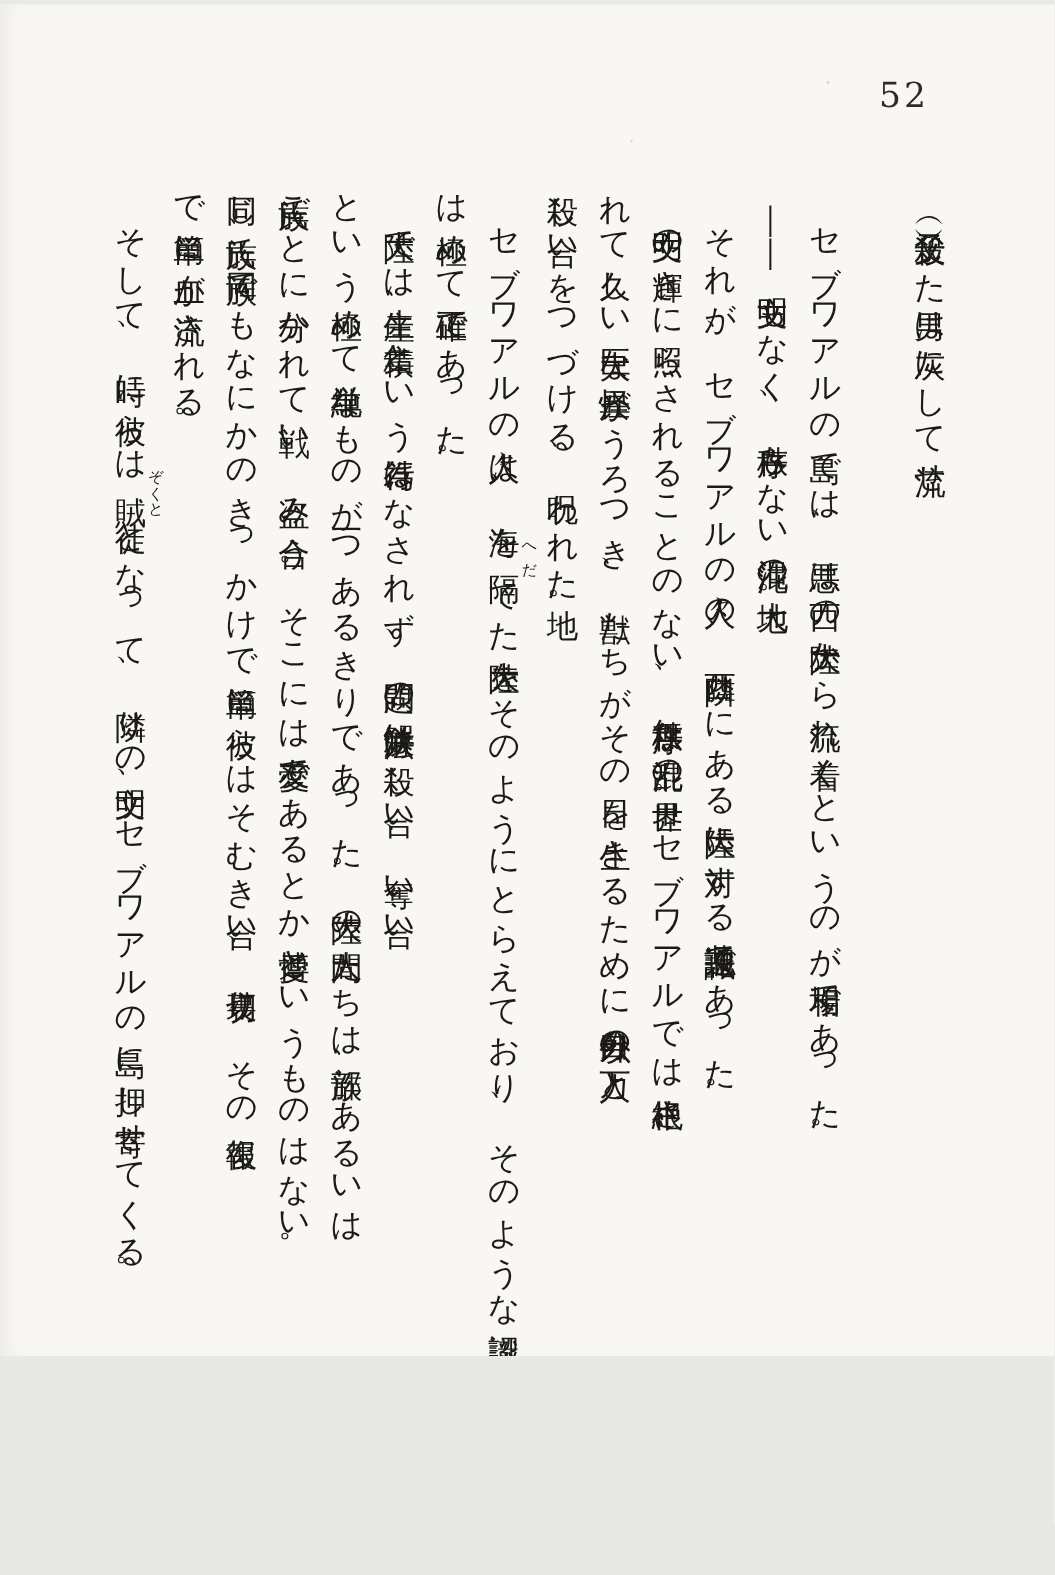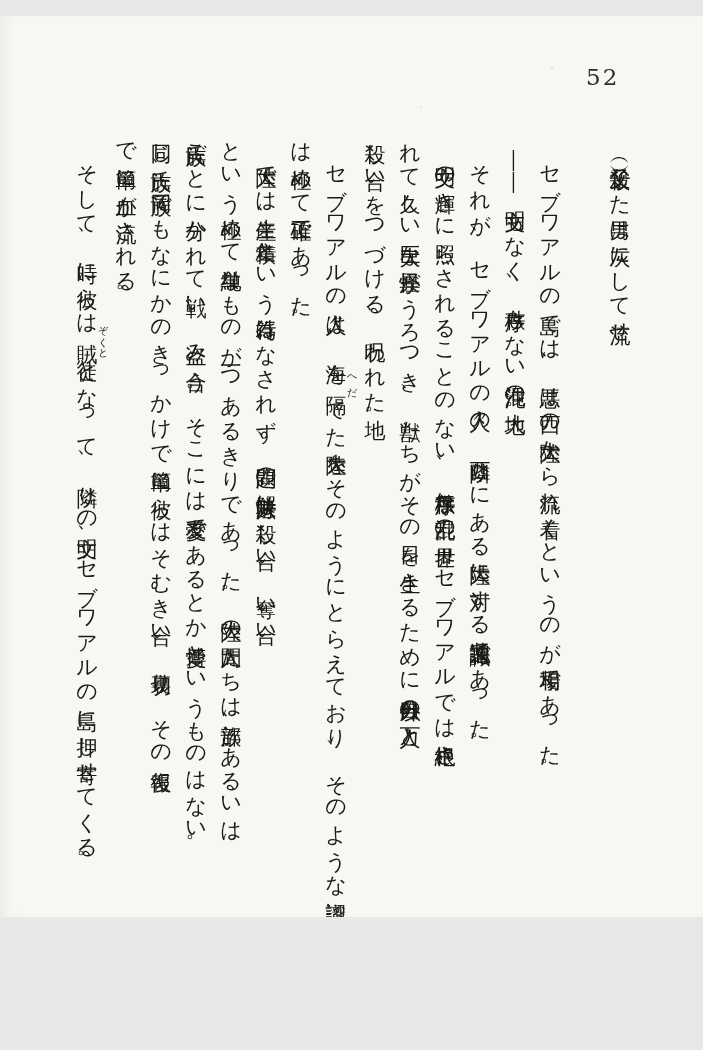--- a/index.html
+++ b/index.html
@@ -4,21 +4,21 @@
 <style>
   html, body {
     margin: 0;
     padding: 0;
     background: #e8e8e6;
   }
   .page {
     position: relative;
     width: 703px;
     height: 901px;
-    margin: 16px auto;
+    margin: 3px auto;
     background-color: #f8f7f4;
     background-image:
       radial-gradient(circle 2px at 552px 52px, rgba(70,70,70,0.28), transparent 70%),
       radial-gradient(circle 2px at 421px 91px, rgba(90,90,90,0.22), transparent 70%);
     box-shadow: inset 12px 0 20px -14px rgba(0,0,0,0.10);
     overflow: hidden;
     font-family: "DejaVu Serif", "Liberation Serif", serif;
   }
   .page-number {
     position: absolute;

